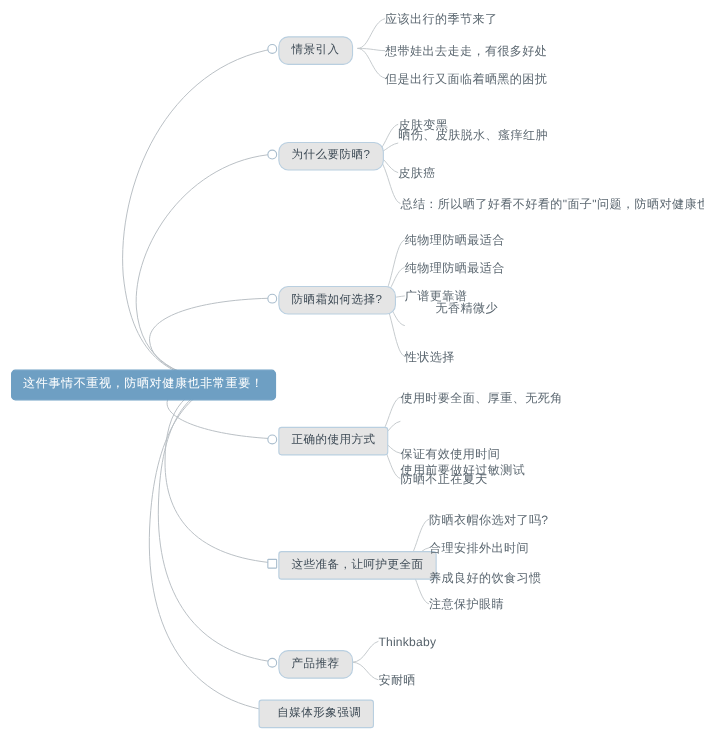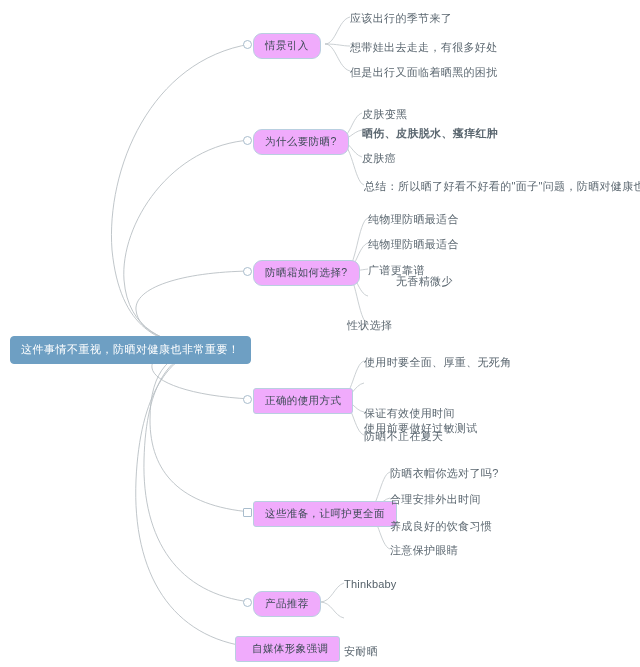--- a/index.html
+++ b/index.html
@@ -8,21 +8,21 @@
   #canvas{position:absolute;left:0;top:0;width:640px;height:667px;}
   #edges{position:absolute;left:0;top:0;width:640px;height:667px;pointer-events:none;}
   .node{position:absolute;box-sizing:border-box;white-space:nowrap;}
 
   
   .root{background:#6e9fc3;border:1px solid #6e9fc3;border-radius:4px;
         color:#ffffff;font-size:11px;line-height:1;padding:7px 10px 8px 10px;
         letter-spacing:.5px;}
 
   
-  .topic{background:#f0abfc;border:1px solid #b9cfe0;border-radius:9px;
+  .topic{background:#e5e5e5;border:1px solid #b9cfe0;border-radius:9px;
          color:#3d4a55;font-size:10.5px;line-height:1;padding:6px 11px 7px 11px;
          letter-spacing:.4px;}
   .topic.sq{border-radius:3px;}
 
   
   .handle{position:absolute;width:7px;height:7px;border:1px solid #a9bdcd;
           background:#ffffff;border-radius:50%;}
   .handle.sq{border-radius:1px;}
 
   
@@ -83,47 +83,47 @@
 
   <div class="handle" style="left:243px;top:40px;"></div>
   <div class="node topic" style="left:253px;top:33px;">情景引入</div>
   <div class="leaf" style="left:350px;top:13px;">应该出行的季节来了</div>
   <div class="leaf" style="left:350px;top:42px;">想带娃出去走走，有很多好处</div>
   <div class="leaf" style="left:350px;top:67px;">但是出行又面临着晒黑的困扰</div>
 
   <div class="handle" style="left:243px;top:136px;"></div>
   <div class="node topic" style="left:253px;top:129px;">为什么要防晒?</div>
   <div class="leaf" style="left:362px;top:109px;">皮肤变黑</div>
-  <div class="leaf" style="left:362px;top:128px;font-weight:bold;">晒伤、皮肤脱水、瘙痒红肿</div>
+  <div class="leaf" style="left:362px;top:118px;">晒伤、皮肤脱水、瘙痒红肿</div>
   <div class="leaf" style="left:362px;top:153px;">皮肤癌</div>
   <div class="leaf" style="left:364px;top:181px;">总结：所以晒了好看不好看的"面子"问题，防晒对健康也非常重要，妈妈一定要重视起来!</div>
 
   <div class="handle" style="left:243px;top:267px;"></div>
   <div class="node topic" style="left:253px;top:260px;">防晒霜如何选择?</div>
   <div class="leaf" style="left:368px;top:214px;">纯物理防晒最适合</div>
   <div class="leaf" style="left:368px;top:239px;">纯物理防晒最适合</div>
   <div class="leaf" style="left:368px;top:265px;">广谱更靠谱</div>
   <div class="leaf" style="left:368px;top:276px;margin-left:28px;">无香精微少</div>
-  <div class="leaf" style="left:347px;top:320px;">性状选择</div>
+  <div class="leaf" style="left:368px;top:320px;">性状选择</div>
 
   <div class="handle" style="left:243px;top:395px;"></div>
   <div class="node topic sq" style="left:253px;top:388px;">正确的使用方式</div>
   <div class="leaf" style="left:364px;top:357px;">使用时要全面、厚重、无死角</div>
   <div class="leaf" style="left:364px;top:379px;margin-top:44px;">使用前要做好过敏测试</div>
   <div class="leaf" style="left:364px;top:408px;">保证有效使用时间</div>
   <div class="leaf" style="left:364px;top:431px;">防晒不止在夏天</div>
 
   <div class="handle sq" style="left:243px;top:508px;"></div>
   <div class="node topic sq" style="left:253px;top:501px;">这些准备，让呵护更全面</div>
   <div class="leaf" style="left:390px;top:468px;">防晒衣帽你选对了吗?</div>
   <div class="leaf" style="left:390px;top:494px;">合理安排外出时间</div>
   <div class="leaf" style="left:390px;top:521px;">养成良好的饮食习惯</div>
   <div class="leaf" style="left:390px;top:545px;">注意保护眼睛</div>
 
   <div class="handle" style="left:243px;top:598px;"></div>
   <div class="node topic" style="left:253px;top:591px;">产品推荐</div>
   <div class="leaf lat" style="left:344px;top:579px;">Thinkbaby</div>
-  <div class="leaf" style="left:344px;top:614px;margin-top:32px;">安耐晒</div>
+  <div class="leaf" style="left:344px;top:614px;">安耐晒</div>
 
   <div class="handle sq" style="left:244px;top:644px;"></div>
   <div class="node topic sq" style="left:235px;top:636px;padding-left:16px;">自媒体形象强调</div>
 
 </div>
 
 </body></html>

